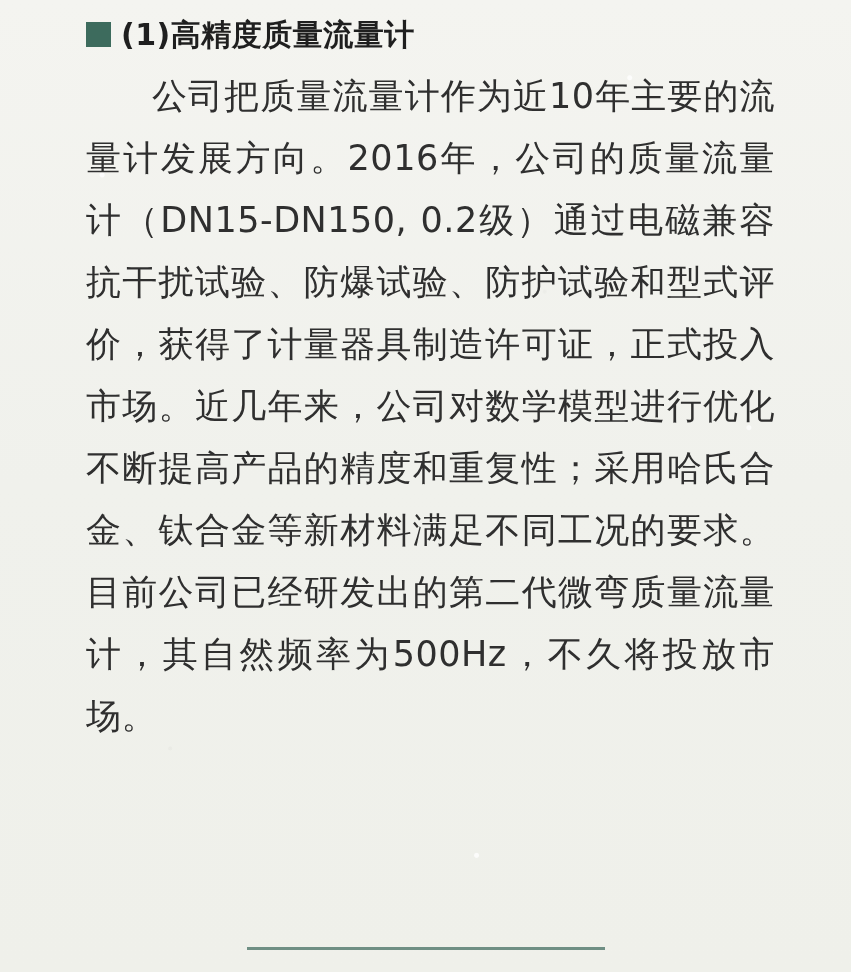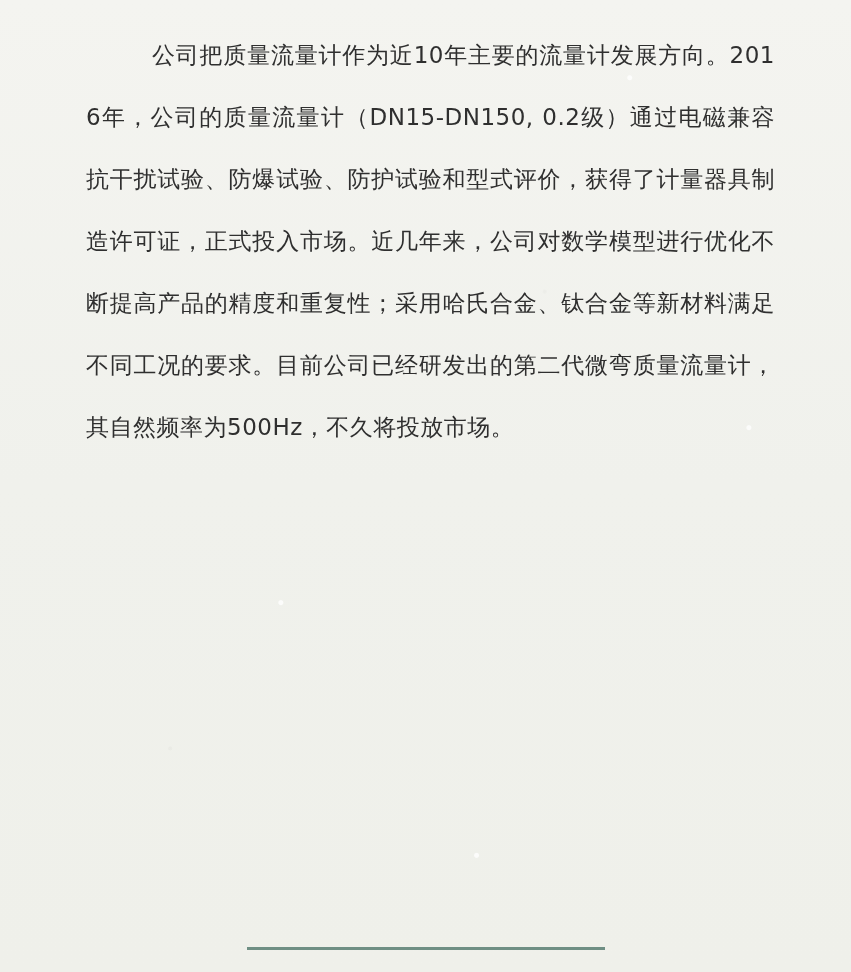--- a/index.html
+++ b/index.html
@@ -57,21 +57,21 @@
     font-size: 30px;
     line-height: 1.1;
     color: #1f1f1f;
     letter-spacing: 0.5px;
     white-space: nowrap;
   }
 
   .body-text {
     margin: 14px 16px 0 0;
     font-family: "DejaVu Sans", "Liberation Sans", sans-serif;
-    font-size: 23px;
+    font-size: 35px;
     line-height: 62px;
     color: #2f2f2f;
     text-indent: 66px;
     text-align: justify;
     text-justify: inter-character;
     word-break: break-all;
     letter-spacing: 0.5px;
   }
 
   .divider-wrap {
@@ -89,20 +89,24 @@
     border-top: 3px solid #6f8f84;
   }
 </style>
 </head>
 <body>
 
 <div class="paper-texture"></div>
 
 <div class="article">
 
+  <div class="heading-row">
+    <span class="heading-marker"></span>
+    <span class="heading-text">(1)高精度质量流量计</span>
+  </div>
 
   <p class="body-text">公司把质量流量计作为近10年主要的流量计发展方向。2016年，公司的质量流量计（DN15-DN150, 0.2级）通过电磁兼容抗干扰试验、防爆试验、防护试验和型式评价，获得了计量器具制造许可证，正式投入市场。近几年来，公司对数学模型进行优化不断提高产品的精度和重复性；采用哈氏合金、钛合金等新材料满足不同工况的要求。目前公司已经研发出的第二代微弯质量流量计，其自然频率为500Hz，不久将投放市场。</p>
 
 </div>
 
 <div class="divider-wrap">
   <div class="divider"></div>
 </div>
 
 </body></html>

